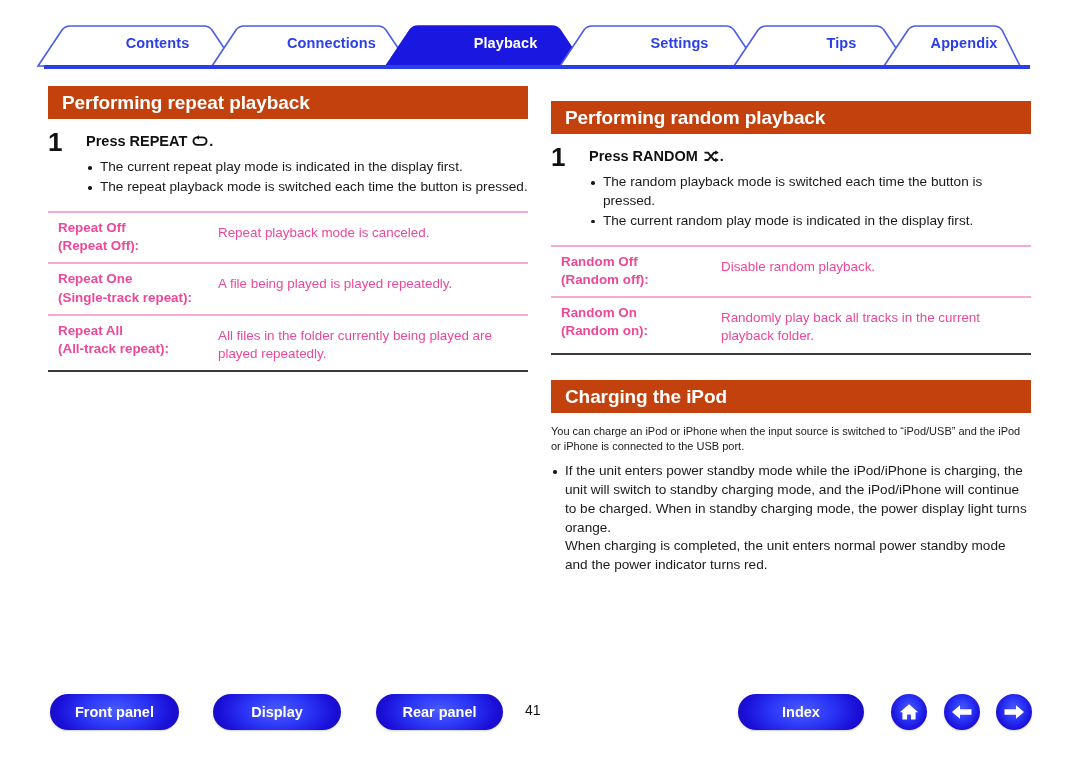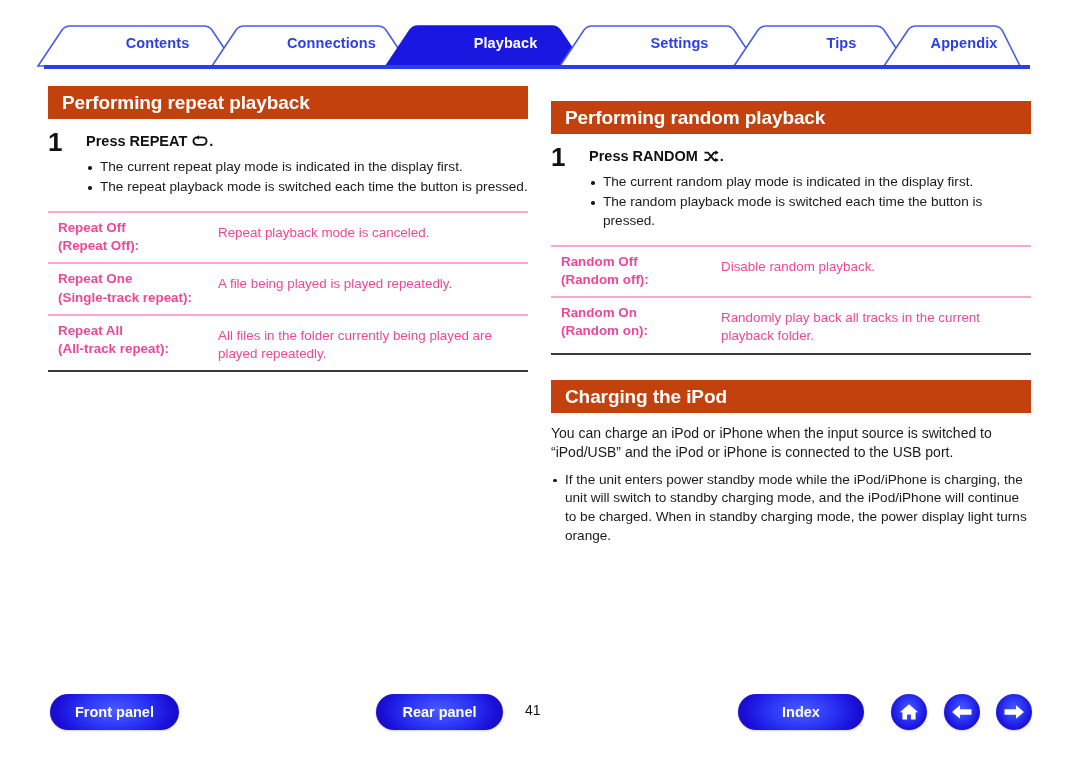--- a/index.html
+++ b/index.html
@@ -128,21 +128,21 @@
     font-weight: bold;
     padding-left: 10px;
   }
   table.modes td.v {
     padding-left: 8px;
     padding-top: 11px;
   }
 
   
   .body-p {
-    font-size: 14px;
+    font-size: 11px;
     color: #1a1a1a;
     line-height: 1.40;
     margin: 11px 0 0 0;
   }
 
   
   .footer { position: absolute; left: 0; top: 694px; width: 1080px; height: 46px; }
   .pill {
     position: absolute;
     height: 36px;
@@ -266,22 +266,22 @@
         <span class="ico-inline">
           <svg width="16" height="13" viewBox="0 0 16 13">
             <path d="M1.5,2.6 L5.0,2.6 L11.0,10.0 L14.3,10.0" fill="none" stroke="#111" stroke-width="1.9"></path>
             <path d="M1.5,10.0 L5.0,10.0 L11.0,2.6 L14.3,2.6" fill="none" stroke="#111" stroke-width="1.9"></path>
             <path d="M12.2,0.4 L15.8,2.6 L12.2,4.8 Z" fill="#111"></path>
             <path d="M12.2,7.8 L15.8,10.0 L12.2,12.2 Z" fill="#111"></path>
           </svg>
         </span><span>.</span>
       </div>
       <ul class="bullets">
+        <li>The random playback mode is switched each time the button is pressed.</li>
         <li>The current random play mode is indicated in the display first.</li>
-        <li>The random playback mode is switched each time the button is pressed.</li>
       </ul>
     </div>
 
     <table class="modes">
       <tbody>
           <tr>
         <td class="k">
           <div>Random Off</div>
           <div>(Random off):</div>
         </td>
@@ -300,26 +300,28 @@
     <div class="sec-head" style="margin-top:25px;">
       <span class="sec-head-text">Charging the iPod</span>
     </div>
 
     <p class="body-p">You can charge an iPod or iPhone when the input source is switched to “iPod/USB” and the iPod or iPhone is connected to the USB port.</p>
 
     <ul class="bullets" style="margin-top:8px;">
       <li>
         <span>If the unit enters power standby mode while the iPod/iPhone is charging, the unit will switch to standby charging mode, and the iPod/iPhone will continue to be charged. When in standby charging mode, the power display light turns orange.</span>
         <br>
+        <span>When charging is completed, the unit enters normal power standby mode and the power indicator turns red.</span>
       </li>
     </ul>
   </div>
 
   <div class="footer">
     <div class="pill" style="left:50px;  width:129px;">Front panel</div>
+    <div class="pill" style="left:213px; width:128px;">Display</div>
     <div class="pill" style="left:376px; width:127px;">Rear panel</div>
 
     <div class="pageno">41</div>
 
     <div class="pill" style="left:738px; width:126px;">Index</div>
 
     <div class="circ" style="left:891px;">
       <svg width="22" height="20" viewBox="0 0 22 20">
         <path d="M11,2.2 L20.2,10.2 L17.6,10.2 L17.6,17.6 L12.9,17.6 L12.9,12.4 L9.1,12.4 L9.1,17.6 L4.4,17.6 L4.4,10.2 L1.8,10.2 Z" fill="#ffffff"></path>
       </svg>

